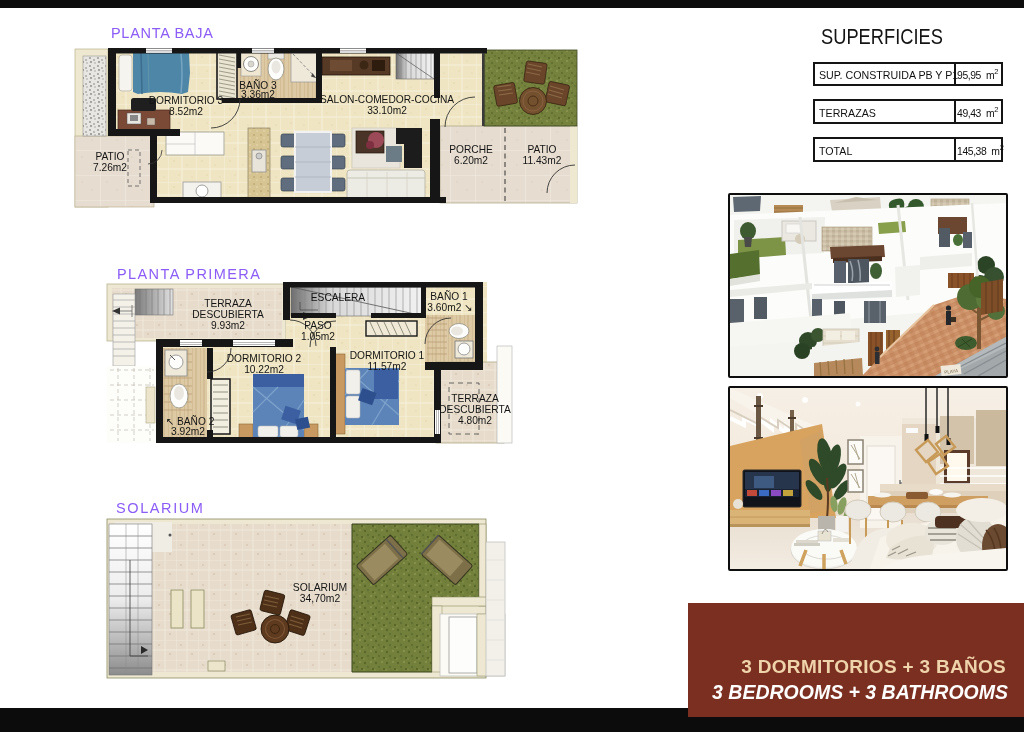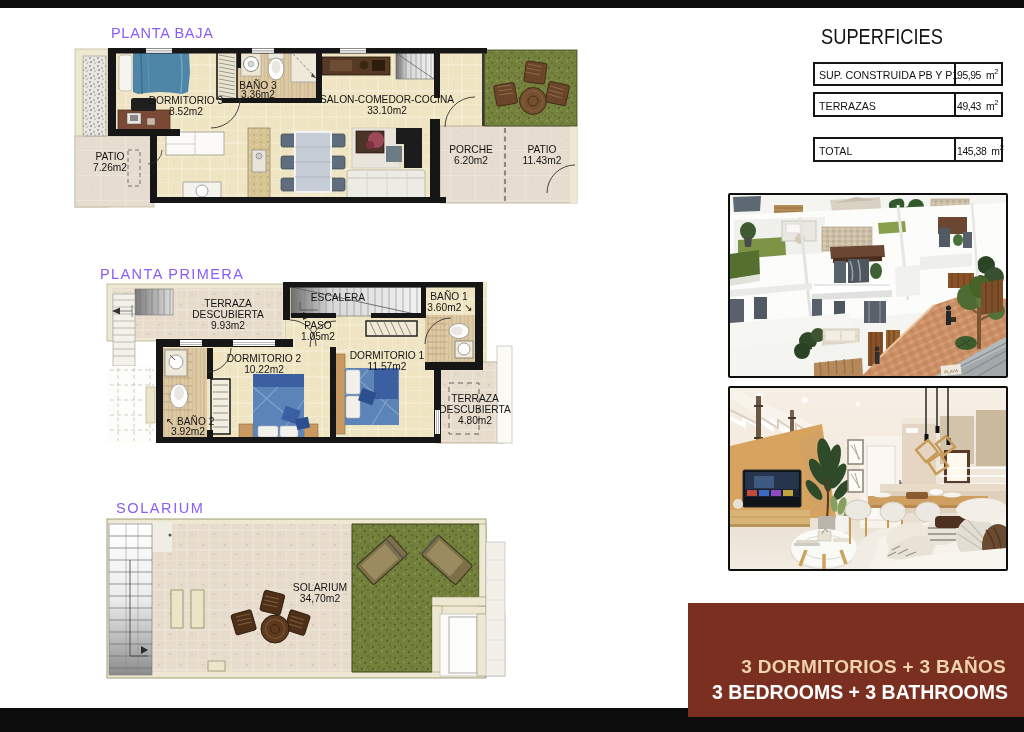--- a/index.html
+++ b/index.html
@@ -4,44 +4,44 @@
 <style>
   html,body{margin:0;padding:0;}
   body{width:1024px;height:732px;position:relative;background:#ffffff;overflow:hidden;
        font-family:"Liberation Sans", sans-serif;}
   .abs{position:absolute;}
   .ptitle{position:absolute;font-size:14.5px;letter-spacing:1.6px;color:#8b5cf6;font-weight:500;}
   #topbar{left:0;top:0;width:1024px;height:8px;background:#0c0c0c;}
   #botbar{left:0;top:708px;width:1024px;height:24px;background:#0c0c0c;}
   #redblock{left:688px;top:603px;width:336px;height:114px;background:#7b2f20;}
   #redblock .l1{position:absolute;right:18px;top:53px;color:#efd3ab;font-size:19px;font-weight:bold;white-space:nowrap;letter-spacing:0.3px;}
-  #redblock .l2{position:absolute;right:16px;top:78px;color:#ffffff;font-size:19.5px;font-weight:bold;white-space:nowrap;}
+  #redblock .l2{position:absolute;right:16px;top:78px;color:#ffffff;font-size:19.5px;font-weight:bold;font-style:italic;white-space:nowrap;}
   #suptitle{left:821px;top:25px;font-size:21.5px;color:#141414;transform:scaleX(0.85);transform-origin:left center;}
   .suprow{position:absolute;left:813px;width:190px;border:2px solid #141414;background:#fff;box-sizing:border-box;}
   .suprow .lab{position:absolute;left:4px;top:50%;transform:translateY(-50%) scaleX(0.92);transform-origin:left center;font-size:11.6px;color:#111;white-space:nowrap;}
   .suprow .val{position:absolute;left:142px;width:28px;top:50%;transform:translateY(-50%);font-size:10.4px;color:#111;text-align:center;white-space:nowrap;letter-spacing:-0.4px;}
   .suprow .div{position:absolute;left:139px;top:0;bottom:0;width:2px;background:#141414;}
   .photo{position:absolute;left:728px;width:280px;height:185px;border:2px solid #0e0e0e;border-radius:2px;box-sizing:border-box;overflow:hidden;}
 </style>
 </head>
 <body>
 <div class="abs" id="topbar"></div>
 <div class="abs" id="botbar"></div>
 
 <div class="ptitle" style="left:111px;top:25px;letter-spacing:0.7px;">PLANTA BAJA</div>
-<div class="ptitle" style="left:100px;top:266px;letter-spacing:1.4px;">PLANTA PRIMERA</div>
+<div class="ptitle" style="left:117px;top:266px;letter-spacing:1.4px;">PLANTA PRIMERA</div>
 <div class="ptitle" style="left:116px;top:500px;">SOLARIUM</div>
 
 <div class="abs" id="suptitle">SUPERFICIES</div>
 <div class="suprow" style="top:62px;height:24px;">
     <span class="lab">SUP. CONSTRUIDA PB Y P1</span>
     <span class="div"></span>
     <span class="val">95,95&nbsp; m<sup style="font-size:7.5px;">2</sup></span>
   </div>
-<div class="suprow" style="top:92px;height:25px;">
+<div class="suprow" style="top:99px;height:25px;">
     <span class="lab">TERRAZAS</span>
     <span class="div"></span>
     <span class="val">49,43&nbsp; m<sup style="font-size:7.5px;">2</sup></span>
   </div>
 <div class="suprow" style="top:137px;height:25px;padding-left:40px;">
     <span class="lab">TOTAL</span>
     <span class="div"></span>
     <span class="val">145,38&nbsp; m<sup style="font-size:7.5px;">2</sup></span>
   </div>
 

